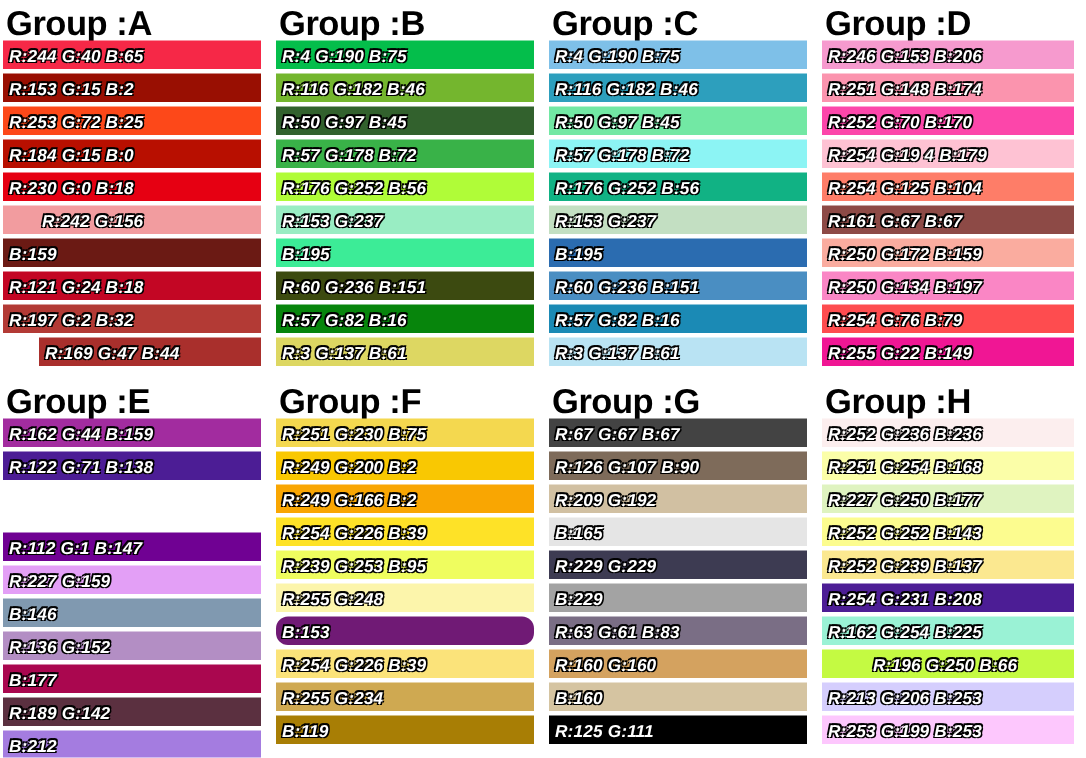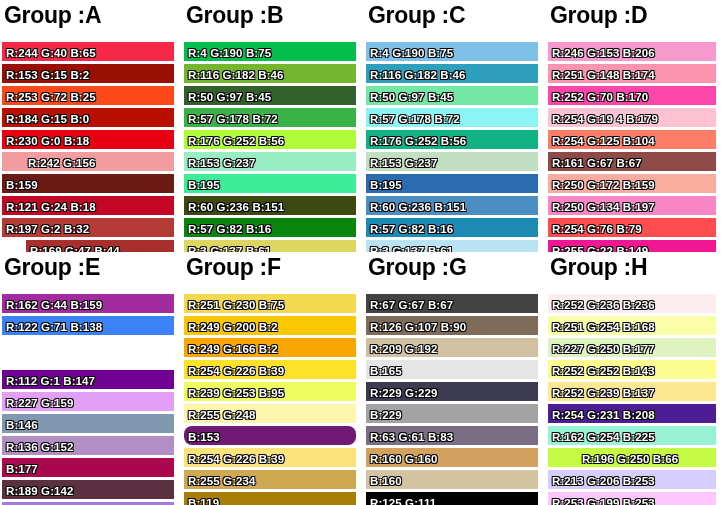--- a/index.html
+++ b/index.html
@@ -27,27 +27,28 @@
     overflow: hidden;
   }
   .group-title {
     font-size: 23px;
     font-weight: bold;
     line-height: 30px;
     color: #000000;
     letter-spacing: -0.3px;
     padding-left: 2px;
     margin: 0;
-    height: 42px;
+    height: 27px;
     white-space: nowrap;
   }
   .swatch-list {
     display: flex;
     flex-direction: column;
     gap: 3px;
+    font-style: italic;
   }
   .swatch-row {
     height: 19px;
     line-height: 19px;
     box-sizing: border-box;
     padding-left: 4px;
     white-space: nowrap;
     overflow: hidden;
   }
   .swatch-label {
@@ -121,21 +122,21 @@
         <div class="swatch-row" style="background-color: rgb(250, 172, 159);"><span class="swatch-label">R:250 G:172 B:159</span></div>
         <div class="swatch-row" style="background-color: rgb(250, 134, 197);"><span class="swatch-label">R:250 G:134 B:197</span></div>
         <div class="swatch-row" style="background-color: rgb(254, 76, 79);"><span class="swatch-label">R:254 G:76 B:79</span></div>
         <div class="swatch-row" style="background-color: rgb(240, 22, 148);"><span class="swatch-label">R:255 G:22 B:149</span></div>
       </div>
     </div>
     <div class="group-panel">
       <div class="group-title">Group :E</div>
       <div class="swatch-list">
         <div class="swatch-row" style="background-color: rgb(162, 44, 159);"><span class="swatch-label">R:162 G:44 B:159</span></div>
-        <div class="swatch-row" style="background-color: #3b82f6;"><span class="swatch-label">R:122 G:71 B:138</span></div>
+        <div class="swatch-row" style="background-color: #4c1d95;"><span class="swatch-label">R:122 G:71 B:138</span></div>
         <div class="swatch-row" style="background-color: rgb(112, 1, 147); margin-top: 32px;"><span class="swatch-label">R:112 G:1 B:147</span></div>
         <div class="swatch-row" style="background-color: rgb(227, 159, 246);"><span class="swatch-label">R:227 G:159</span></div>
         <div class="swatch-row" style="background-color: rgb(128, 153, 176);"><span class="swatch-label">B:146</span></div>
         <div class="swatch-row" style="background-color: rgb(179, 142, 196);"><span class="swatch-label">R:136 G:152</span></div>
         <div class="swatch-row" style="background-color: rgb(170, 7, 79);"><span class="swatch-label">B:177</span></div>
         <div class="swatch-row" style="background-color: rgb(91, 48, 64);"><span class="swatch-label">R:189 G:142</span></div>
         <div class="swatch-row" style="background-color: rgb(164, 124, 224);"><span class="swatch-label">B:212</span></div>
         <div class="swatch-row" style="background-color: rgb(43, 18, 32);"><span class="swatch-label">R:161 G:5 B:89</span></div>
       </div>
     </div>

